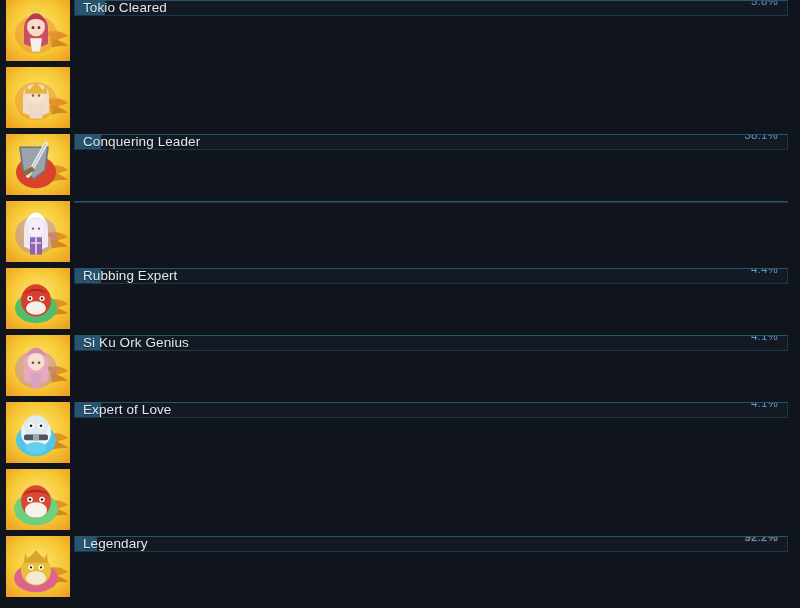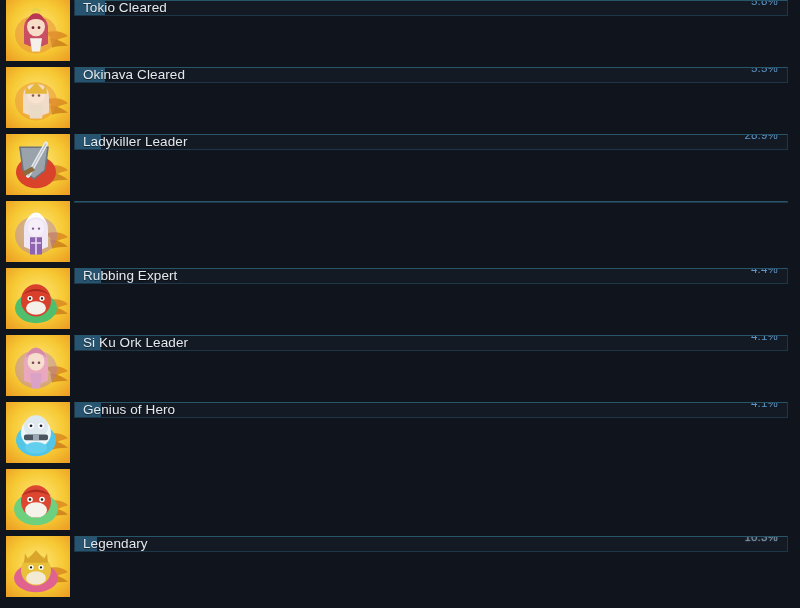--- a/index.html
+++ b/index.html
@@ -149,25 +149,20 @@
       <ellipse cx="30" cy="36" rx="21" ry="20" fill="#e8913a" opacity=".5"></ellipse>
       <path d="M17 32q0-14 13-14t13 14v16q-13 7-26 0z" fill="#f0dcc8"></path>
       <ellipse cx="30" cy="29" rx="9" ry="9" fill="#f8e3d0"></ellipse>
       <path d="M20 18l3 6 7-8 7 8 3-6 1 10H19z" fill="#e6b63c"></path>
       <path d="M22 40h16l-2 14H24z" fill="#eadbc6"></path>
       <circle cx="27" cy="30" r="1.3" fill="#8a5a46"></circle>
             <circle cx="33" cy="30" r="1.3" fill="#8a5a46"></circle>
           </svg>
         </div>
     </div>
-    <div class="ach-body">
-      <div class="ach-bar" style="width:30px"></div>
-      <div class="ach-name">Okinava Cleared</div>
-      <div class="ach-pct">5.5%</div>
-    </div>
     </div>
     <div class="achievement-row">
     <div class="ach-icon">
       <div class="art">
           <svg viewBox="0 0 64 64" preserveAspectRatio="none">
             <defs>
      <radialGradient id="g2" cx="50%" cy="45%" r="70%">
        <stop offset="0%" stop-color="#ffe878"></stop>
        <stop offset="60%" stop-color="#f6c833"></stop>
        <stop offset="100%" stop-color="#eda024"></stop>
@@ -180,22 +175,22 @@
       <path d="M14 14h28l-3 24-11 9-11-9z" fill="#9aa3ab"></path>
       <path d="M14 14h28l-3 24-11 9-11-9z" fill="none" stroke="#6d757d" stroke-width="1.6"></path>
       <path d="M40 10L22 44" stroke="#e9edf0" stroke-width="4" stroke-linecap="round"></path>
       <path d="M40 10L22 44" stroke="#b9c1c8" stroke-width="1.4"></path>
       <path d="M16 40l10-6 3 4-10 6z" fill="#8d6a3a"></path>
           </svg>
         </div>
     </div>
     <div class="ach-body">
       <div class="ach-bar" style="width:26px"></div>
-      <div class="ach-name">Ladykiller Leader</div>
-      <div class="ach-pct">28.9%</div>
+      <div class="ach-name">Conquering Leader</div>
+      <div class="ach-pct">38.1%</div>
     </div>
     </div>
     <div class="achievement-row">
     <div class="ach-icon">
       <div class="art">
           <svg viewBox="0 0 64 64" preserveAspectRatio="none">
             <defs>
      <radialGradient id="g3" cx="50%" cy="45%" r="70%">
        <stop offset="0%" stop-color="#ffe878"></stop>
        <stop offset="60%" stop-color="#f6c833"></stop>
@@ -271,21 +266,21 @@
       <ellipse cx="30" cy="28" rx="8.5" ry="9.5" fill="#f7dfd0"></ellipse>
       <path d="M19 24q5-11 11-11t11 11q-5-5-11-5t-11 5z" fill="#d98aa8"></path>
       <path d="M24 40h12l-2 16H26z" fill="#d9a2c6"></path>
       <circle cx="27" cy="29" r="1.3" fill="#7a4558"></circle>
             <circle cx="33" cy="29" r="1.3" fill="#7a4558"></circle>
           </svg>
         </div>
     </div>
     <div class="ach-body">
       <div class="ach-bar" style="width:26px"></div>
-      <div class="ach-name">Si Ku Ork Leader</div>
+      <div class="ach-name">Si Ku Ork Genius</div>
       <div class="ach-pct">4.1%</div>
     </div>
     </div>
     <div class="achievement-row">
     <div class="ach-icon">
       <div class="art">
           <svg viewBox="0 0 64 64" preserveAspectRatio="none">
             <defs>
      <radialGradient id="g6" cx="50%" cy="45%" r="70%">
        <stop offset="0%" stop-color="#ffe878"></stop>
@@ -304,21 +299,21 @@
       <circle cx="25" cy="25" r="1.4" fill="#223"></circle>
             <circle cx="35" cy="25" r="1.4" fill="#223"></circle>
       <rect x="18" y="34" width="24" height="6" rx="2" fill="#4a5560"></rect>
       <rect x="27" y="34" width="6" height="6" fill="#9aa6b2"></rect>
       <ellipse cx="30" cy="48" rx="11" ry="6" fill="#63cfee"></ellipse>
           </svg>
         </div>
     </div>
     <div class="ach-body">
       <div class="ach-bar" style="width:26px"></div>
-      <div class="ach-name">Genius of Hero</div>
+      <div class="ach-name">Expert of Love</div>
       <div class="ach-pct">4.1%</div>
     </div>
     </div>
     <div class="achievement-row">
     <div class="ach-icon">
       <div class="art">
           <svg viewBox="0 0 64 64" preserveAspectRatio="none">
             <defs>
      <radialGradient id="g7" cx="50%" cy="45%" r="70%">
        <stop offset="0%" stop-color="#ffe878"></stop>
@@ -362,16 +357,16 @@
       <circle cx="25" cy="33" r="2.6" fill="#fff"></circle>
             <circle cx="35" cy="33" r="2.6" fill="#fff"></circle>
       <circle cx="25" cy="33" r="1.2" fill="#221"></circle>
             <circle cx="35" cy="33" r="1.2" fill="#221"></circle>
           </svg>
         </div>
     </div>
     <div class="ach-body">
       <div class="ach-bar" style="width:22px"></div>
       <div class="ach-name">Legendary</div>
-      <div class="ach-pct blurred">10.3%</div>
+      <div class="ach-pct blurred">92.2%</div>
     </div>
     </div>
   </div>
 
 </body></html>

